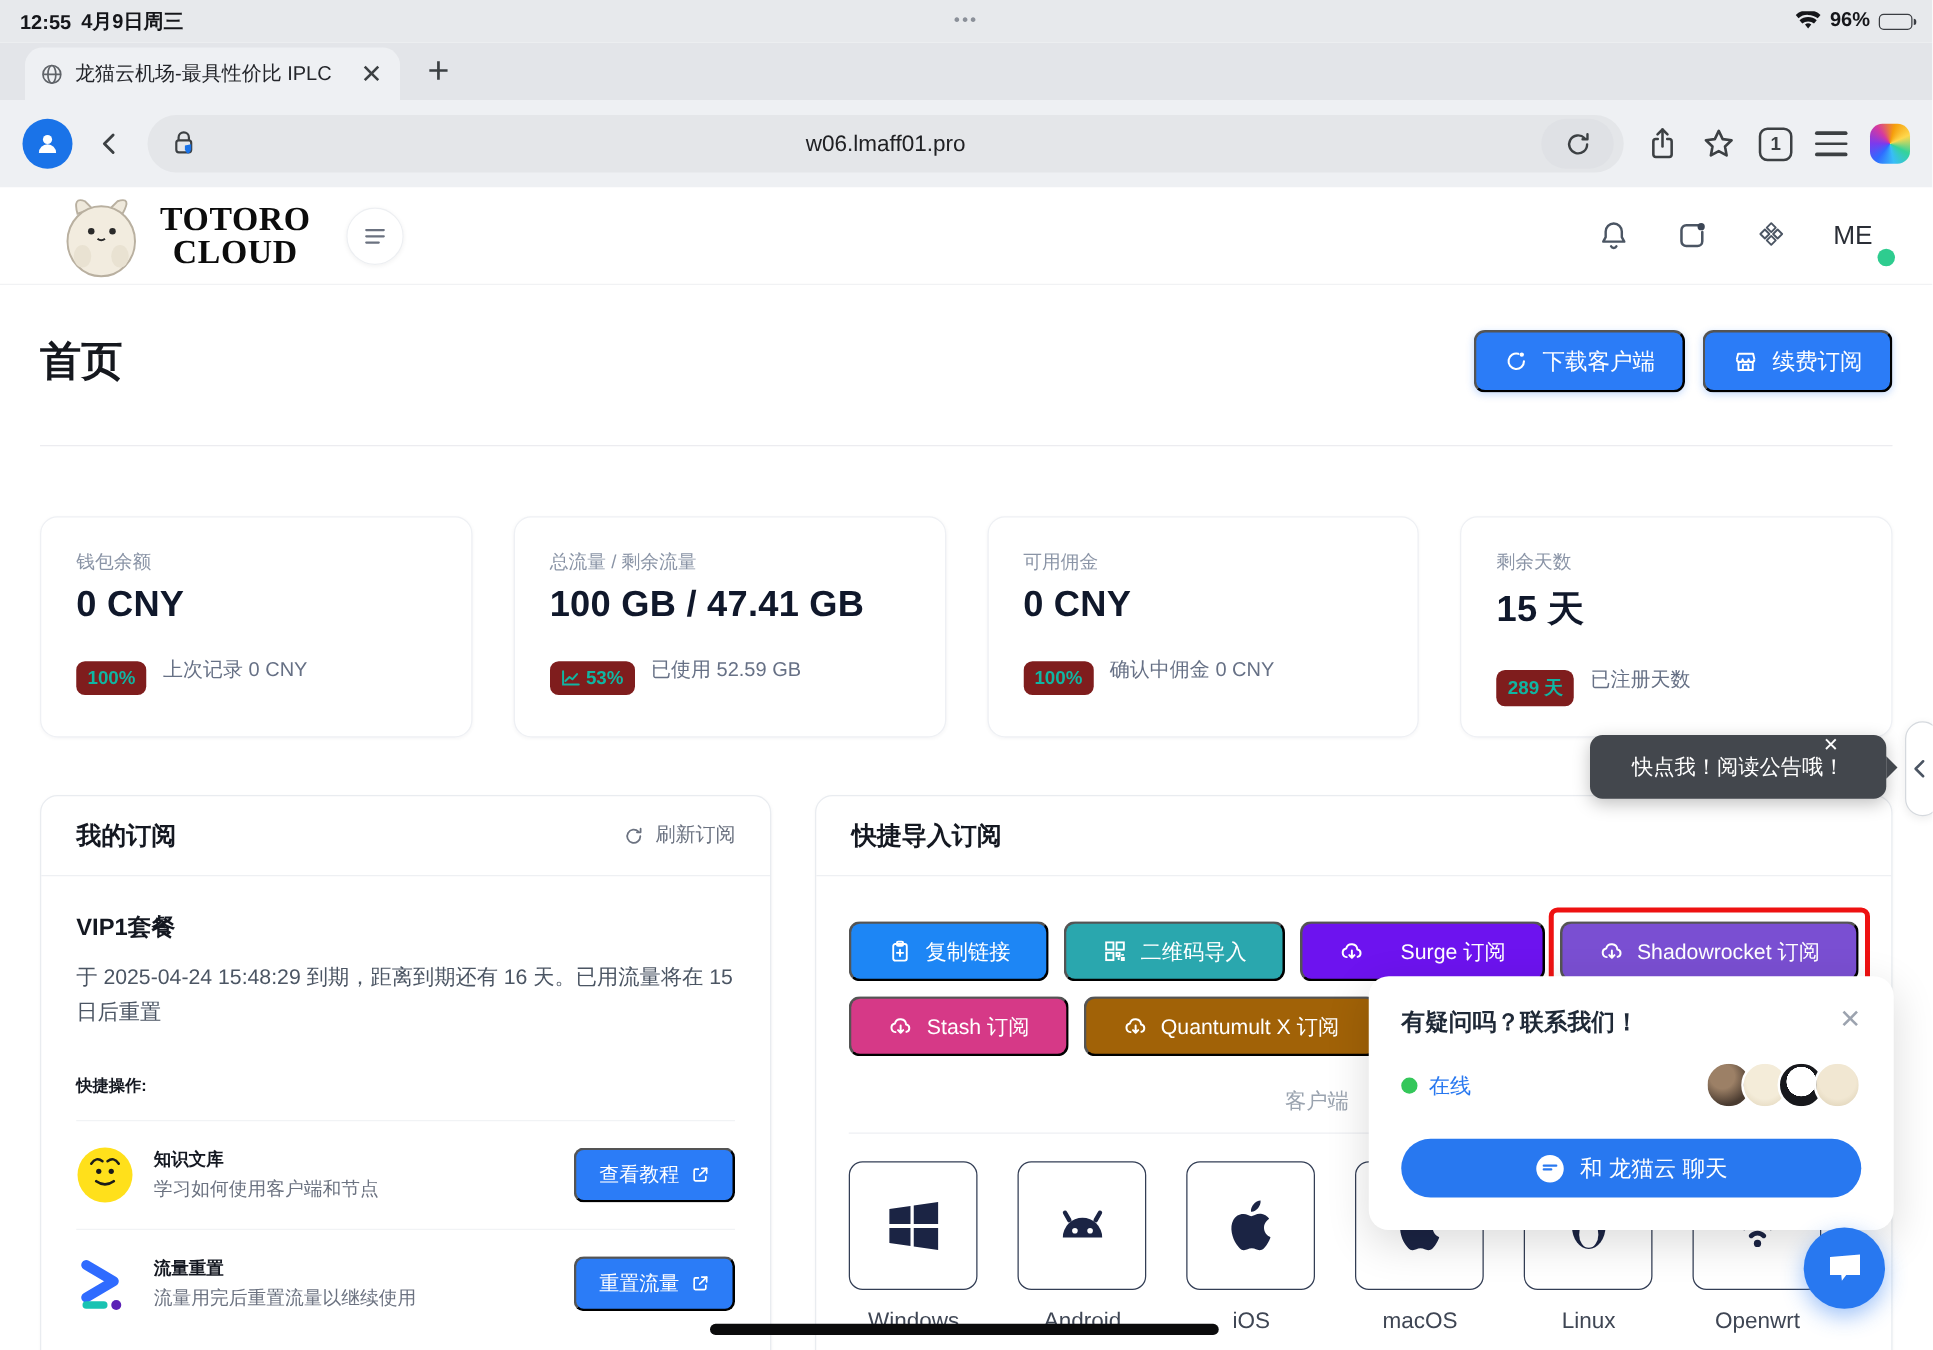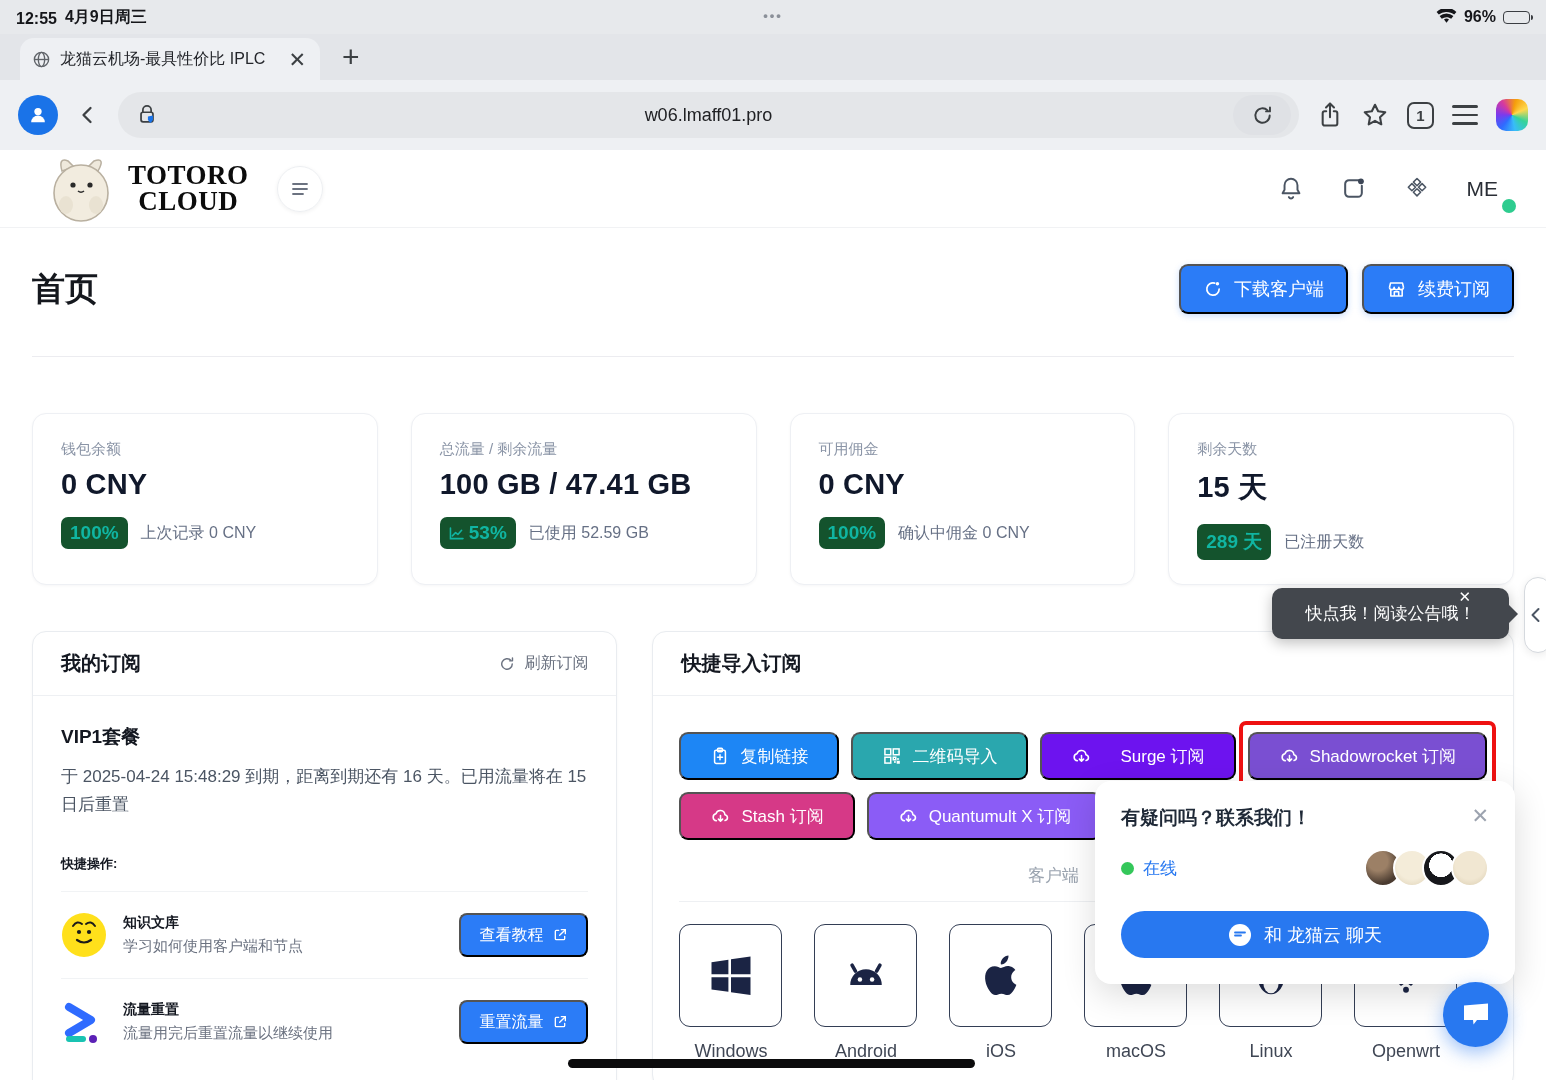--- a/index.html
+++ b/index.html
@@ -68,21 +68,21 @@
     height:50px; padding:0 22px; border-radius:9px; background:#2b7cf7; color:#fff;
     font-size:18px; display:inline-flex; align-items:center; gap:11px; box-shadow:0 2px 6px rgba(43,124,247,.25);
   }
   .section-divider { border-top:1px solid #ececf0; margin-top:42px; }
 
   .stats-row { display:flex; gap:33px; margin-top:56px; }
   .stat-card { flex:1; background:#fff; border:1px solid #eef0f4; border-radius:14px; padding:26px 28px 24px; box-shadow:0 1px 3px rgba(16,24,40,.04); }
   .stat-label { font-size:15px; color:#8a94a6; }
   .stat-value { font-size:29px; font-weight:700; color:#10182b; margin-top:9px; letter-spacing:.2px; }
   .stat-foot { margin-top:16px; display:flex; align-items:center; gap:13px; }
-  .badge { background:#14532d; color:#10b5a2; font-weight:700; font-size:19px; padding:5px 9px; border-radius:7px; display:inline-flex; align-items:center; gap:5px; }
+  .badge { background:#7f1d1d; color:#10b5a2; font-weight:700; font-size:15px; padding:5px 9px; border-radius:7px; display:inline-flex; align-items:center; gap:5px;margin-top:12px; }
   .stat-note { font-size:16px; color:#667085; }
 
   .panels-row { display:flex; gap:35px; margin-top:46px; align-items:flex-start; }
   .panel { background:#fff; border:1px solid #e9ecf0; border-radius:14px; box-shadow:0 1px 3px rgba(16,24,40,.04); }
   .panel-left { width:598px; }
   .panel-right { flex:1; }
   .panel-head { display:flex; align-items:center; justify-content:space-between; padding:18px 28px; border-bottom:1px solid #eef0f3; }
   .panel-title { font-size:20px; font-weight:700; color:#141821; }
   .refresh-link { display:inline-flex; gap:8px; align-items:center; color:#6b7280; font-size:16px; }
 
@@ -463,21 +463,21 @@
           </span>
         </div>
         <div class="chip-row">
           <button class="chip" style="background-color: rgb(214, 57, 135);">
             <svg width="21" height="21" viewBox="0 0 24 24" fill="none" stroke="#fff" stroke-width="1.8" stroke-linecap="round" stroke-linejoin="round">
                 <path d="M7.3 16.8a4 4 0 0 1-.5-7.9 5.2 5.2 0 0 1 10.2 1 3.4 3.4 0 0 1 .2 6.7"></path>
                 <path d="M12 10.8v6.4M9.6 15l2.4 2.4L14.4 15"></path>
               </svg>
             <span>Stash 订阅</span>
           </button>
-          <button class="chip" style="background-color: #8b5cf6;">
+          <button class="chip" style="background-color: #a16207;">
             <svg width="21" height="21" viewBox="0 0 24 24" fill="none" stroke="#fff" stroke-width="1.8" stroke-linecap="round" stroke-linejoin="round">
                 <path d="M7.3 16.8a4 4 0 0 1-.5-7.9 5.2 5.2 0 0 1 10.2 1 3.4 3.4 0 0 1 .2 6.7"></path>
                 <path d="M12 10.8v6.4M9.6 15l2.4 2.4L14.4 15"></path>
               </svg>
             <span>Quantumult X 订阅</span>
           </button>
           <button class="chip" style="background-color: rgb(248, 134, 13);">
             <svg width="21" height="21" viewBox="0 0 24 24" fill="none" stroke="#fff" stroke-width="1.8" stroke-linecap="round" stroke-linejoin="round">
                 <path d="M7.3 16.8a4 4 0 0 1-.5-7.9 5.2 5.2 0 0 1 10.2 1 3.4 3.4 0 0 1 .2 6.7"></path>
                 <path d="M12 10.8v6.4M9.6 15l2.4 2.4L14.4 15"></path>

